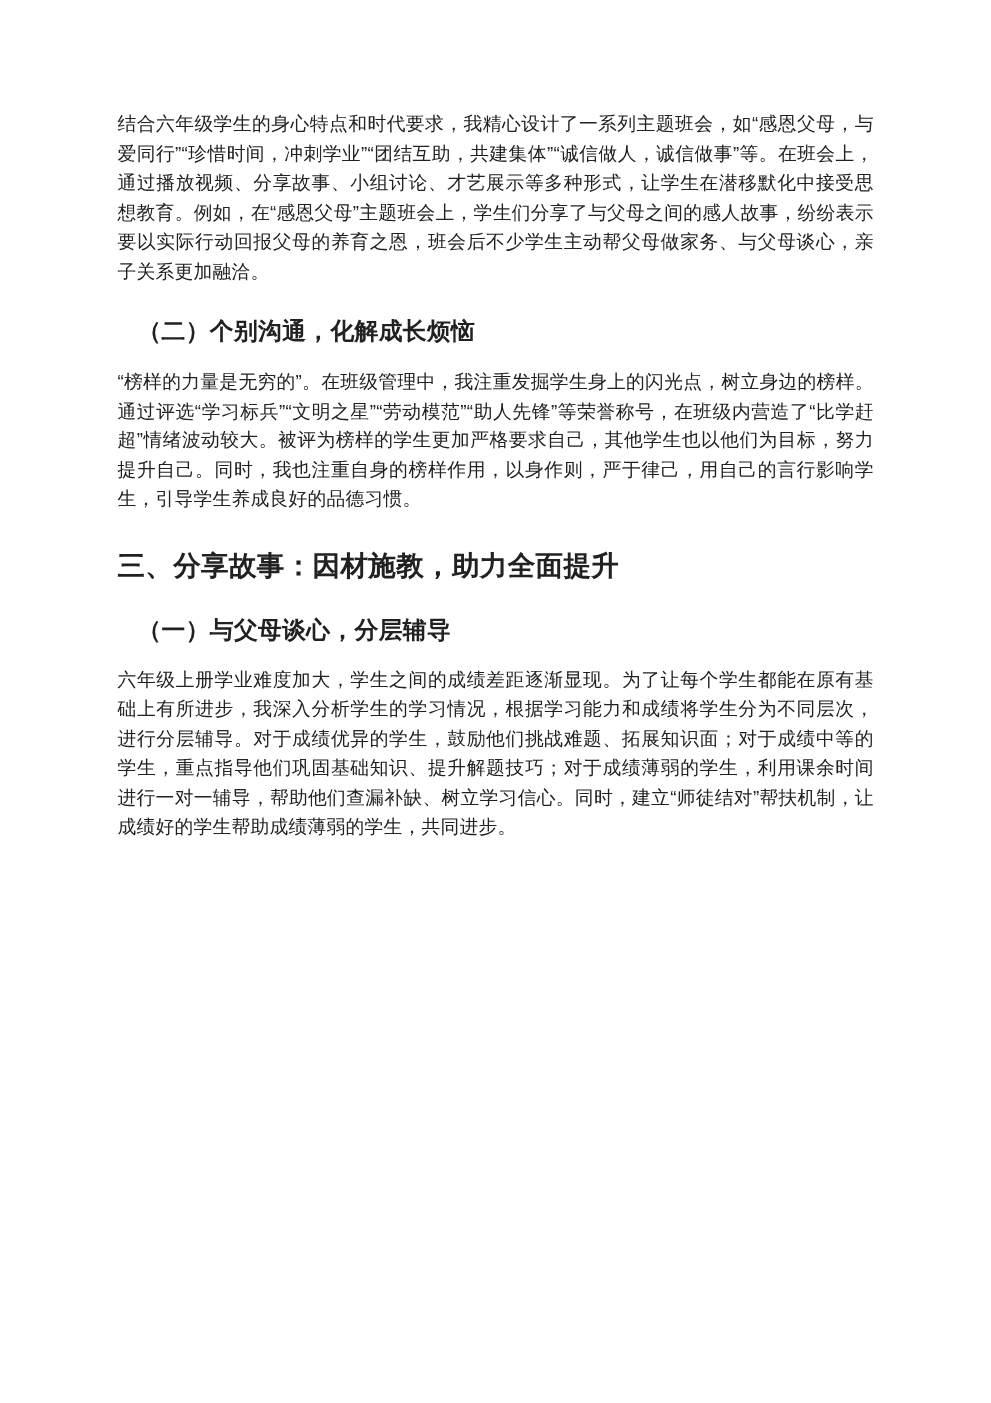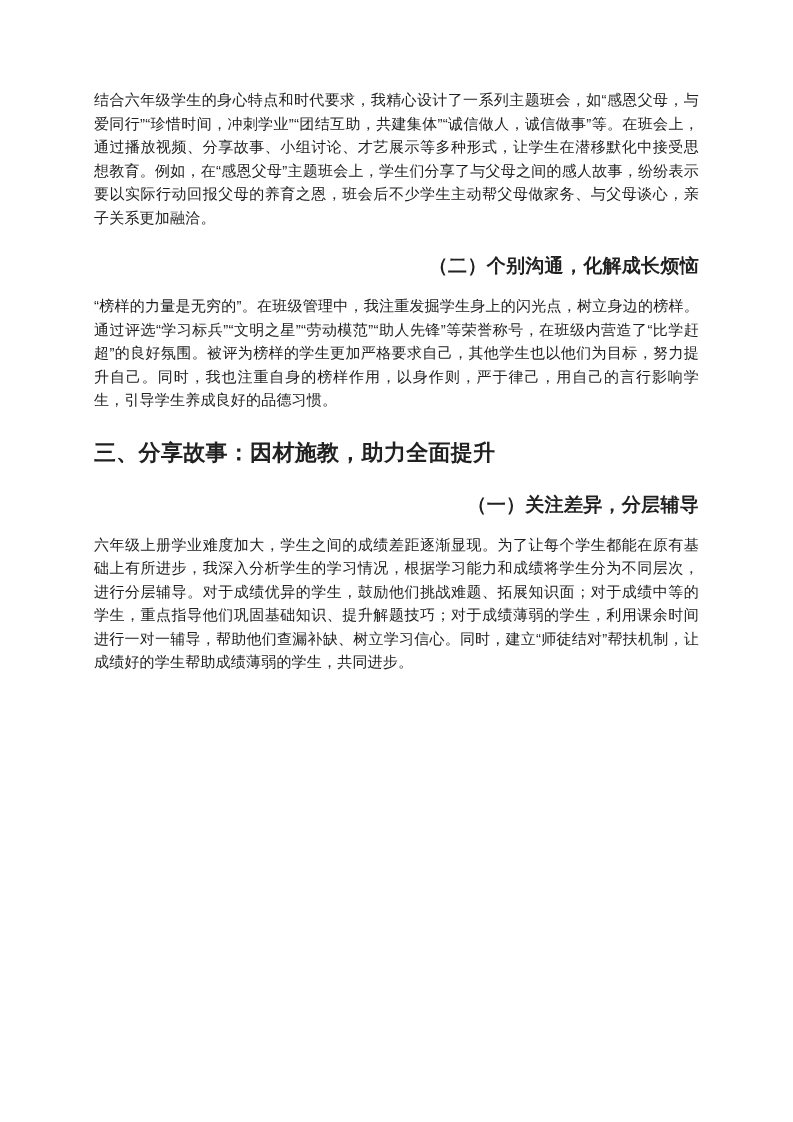--- a/index.html
+++ b/index.html
@@ -25,42 +25,41 @@
     text-justify: inter-ideograph;
     margin: 0;
     letter-spacing: 0.2px;
   }
   .heading-3 {
     font-size: 19px;
     line-height: 27px;
     font-weight: 700;
     margin: 23px 0 15px 16px;
     letter-spacing: 0.3px;
-    text-align: right;
   }
   .heading-2 {
     font-size: 22px;
     line-height: 31px;
     font-weight: 700;
     margin: 25px 0 0 0;
     letter-spacing: 0.3px;
   }
 </style>
 </head>
 <body>
 
 <div class="page">
   <p class="body-text">结合六年级学生的身心特点和时代要求，我精心设计了一系列主题班会，如“感恩父母，与爱同行”“珍惜时间，冲刺学业”“团结互助，共建集体”“诚信做人，诚信做事”等。在班会上，通过播放视频、分享故事、小组讨论、才艺展示等多种形式，让学生在潜移默化中接受思想教育。例如，在“感恩父母”主题班会上，学生们分享了与父母之间的感人故事，纷纷表示要以实际行动回报父母的养育之恩，班会后不少学生主动帮父母做家务、与父母谈心，亲子关系更加融洽。</p>
 
   <h3 class="heading-3">（二）个别沟通，化解成长烦恼</h3>
 
 
 
-  <p class="body-text">“榜样的力量是无穷的”。在班级管理中，我注重发掘学生身上的闪光点，树立身边的榜样。通过评选“学习标兵”“文明之星”“劳动模范”“助人先锋”等荣誉称号，在班级内营造了“比学赶超”的良好氛围。被评为榜样的学生更加严格要求自己，其他学生也以他们为目标，努力提升自己。同时，我也注重自身的榜样作用，以身作则，严于律己，用自己的言行影响学生，引导学生养成良好的品德习惯。</p>
+  <p class="body-text">“榜样的力量是无穷的”。在班级管理中，我注重发掘学生身上的闪光点，树立身边的榜样。通过评选“学习标兵”“文明之星”“劳动模范”“助人先锋”等荣誉称号，在班级内营造了“比学赶超”情绪波动较大。被评为榜样的学生更加严格要求自己，其他学生也以他们为目标，努力提升自己。同时，我也注重自身的榜样作用，以身作则，严于律己，用自己的言行影响学生，引导学生养成良好的品德习惯。</p>
 
   <h2 class="heading-2">三、分享故事：因材施教，助力全面提升</h2>
 
-  <h3 class="heading-3">（一）关注差异，分层辅导</h3>
+  <h3 class="heading-3">（一）与父母谈心，分层辅导</h3>
 
   <p class="body-text">六年级上册学业难度加大，学生之间的成绩差距逐渐显现。为了让每个学生都能在原有基础上有所进步，我深入分析学生的学习情况，根据学习能力和成绩将学生分为不同层次，进行分层辅导。对于成绩优异的学生，鼓励他们挑战难题、拓展知识面；对于成绩中等的学生，重点指导他们巩固基础知识、提升解题技巧；对于成绩薄弱的学生，利用课余时间进行一对一辅导，帮助他们查漏补缺、树立学习信心。同时，建立“师徒结对”帮扶机制，让成绩好的学生帮助成绩薄弱的学生，共同进步。</p>
 
 
 </div>
 
 </body></html>

